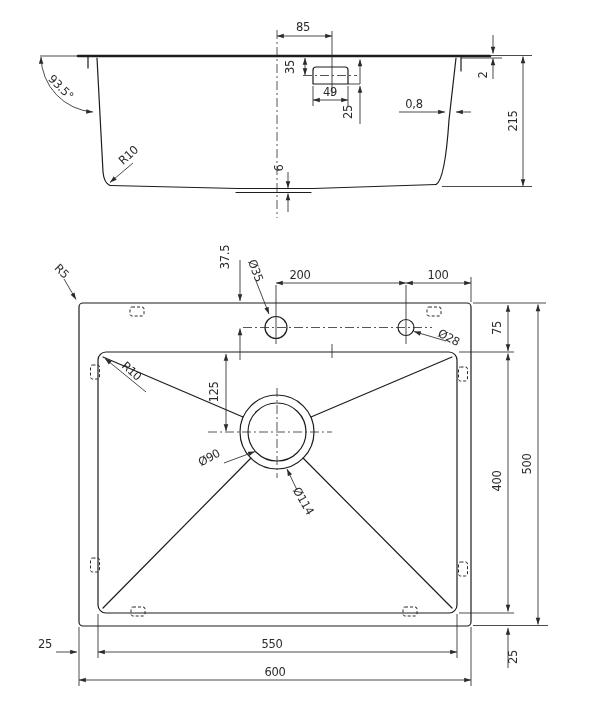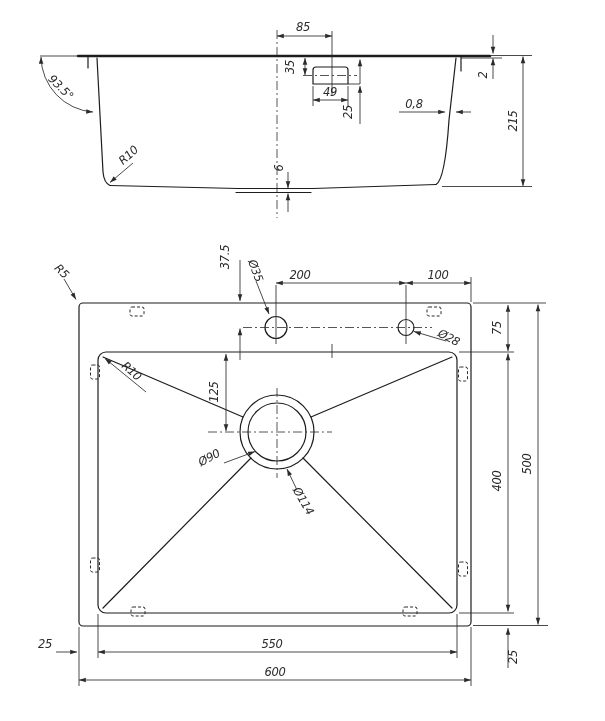--- a/index.html
+++ b/index.html
@@ -1,16 +1,16 @@
 <!DOCTYPE html>
 <html><head>
 <meta charset="utf-8">
 <style>
   html,body{margin:0;padding:0;background:#ffffff;}
-  .canvas{position:relative;width:605px;height:721px;background:#fff;overflow:hidden;font-style:italic;}
+  .canvas{position:relative;width:605px;height:721px;background:#fff;overflow:hidden;}
   svg{position:absolute;left:0;top:0;}
   .ol{stroke:#1d1d1d;stroke-width:1.2;fill:none;stroke-linecap:round;}
   .thick{stroke-width:2.5;}
   .dim{stroke:#2b2b2b;stroke-width:0.85;fill:none;}
   .cl{stroke:#2b2b2b;stroke-width:0.8;fill:none;stroke-dasharray:9 3 2 3;}
   .clip{stroke:#2b2b2b;stroke-width:1;fill:none;stroke-dasharray:3 2;}
   .lbl{font-family:"DejaVu Sans","Liberation Sans",sans-serif;font-size:11.5px;fill:#2b2b2b;letter-spacing:-0.3px;}
 </style>
 </head>
 <body>

